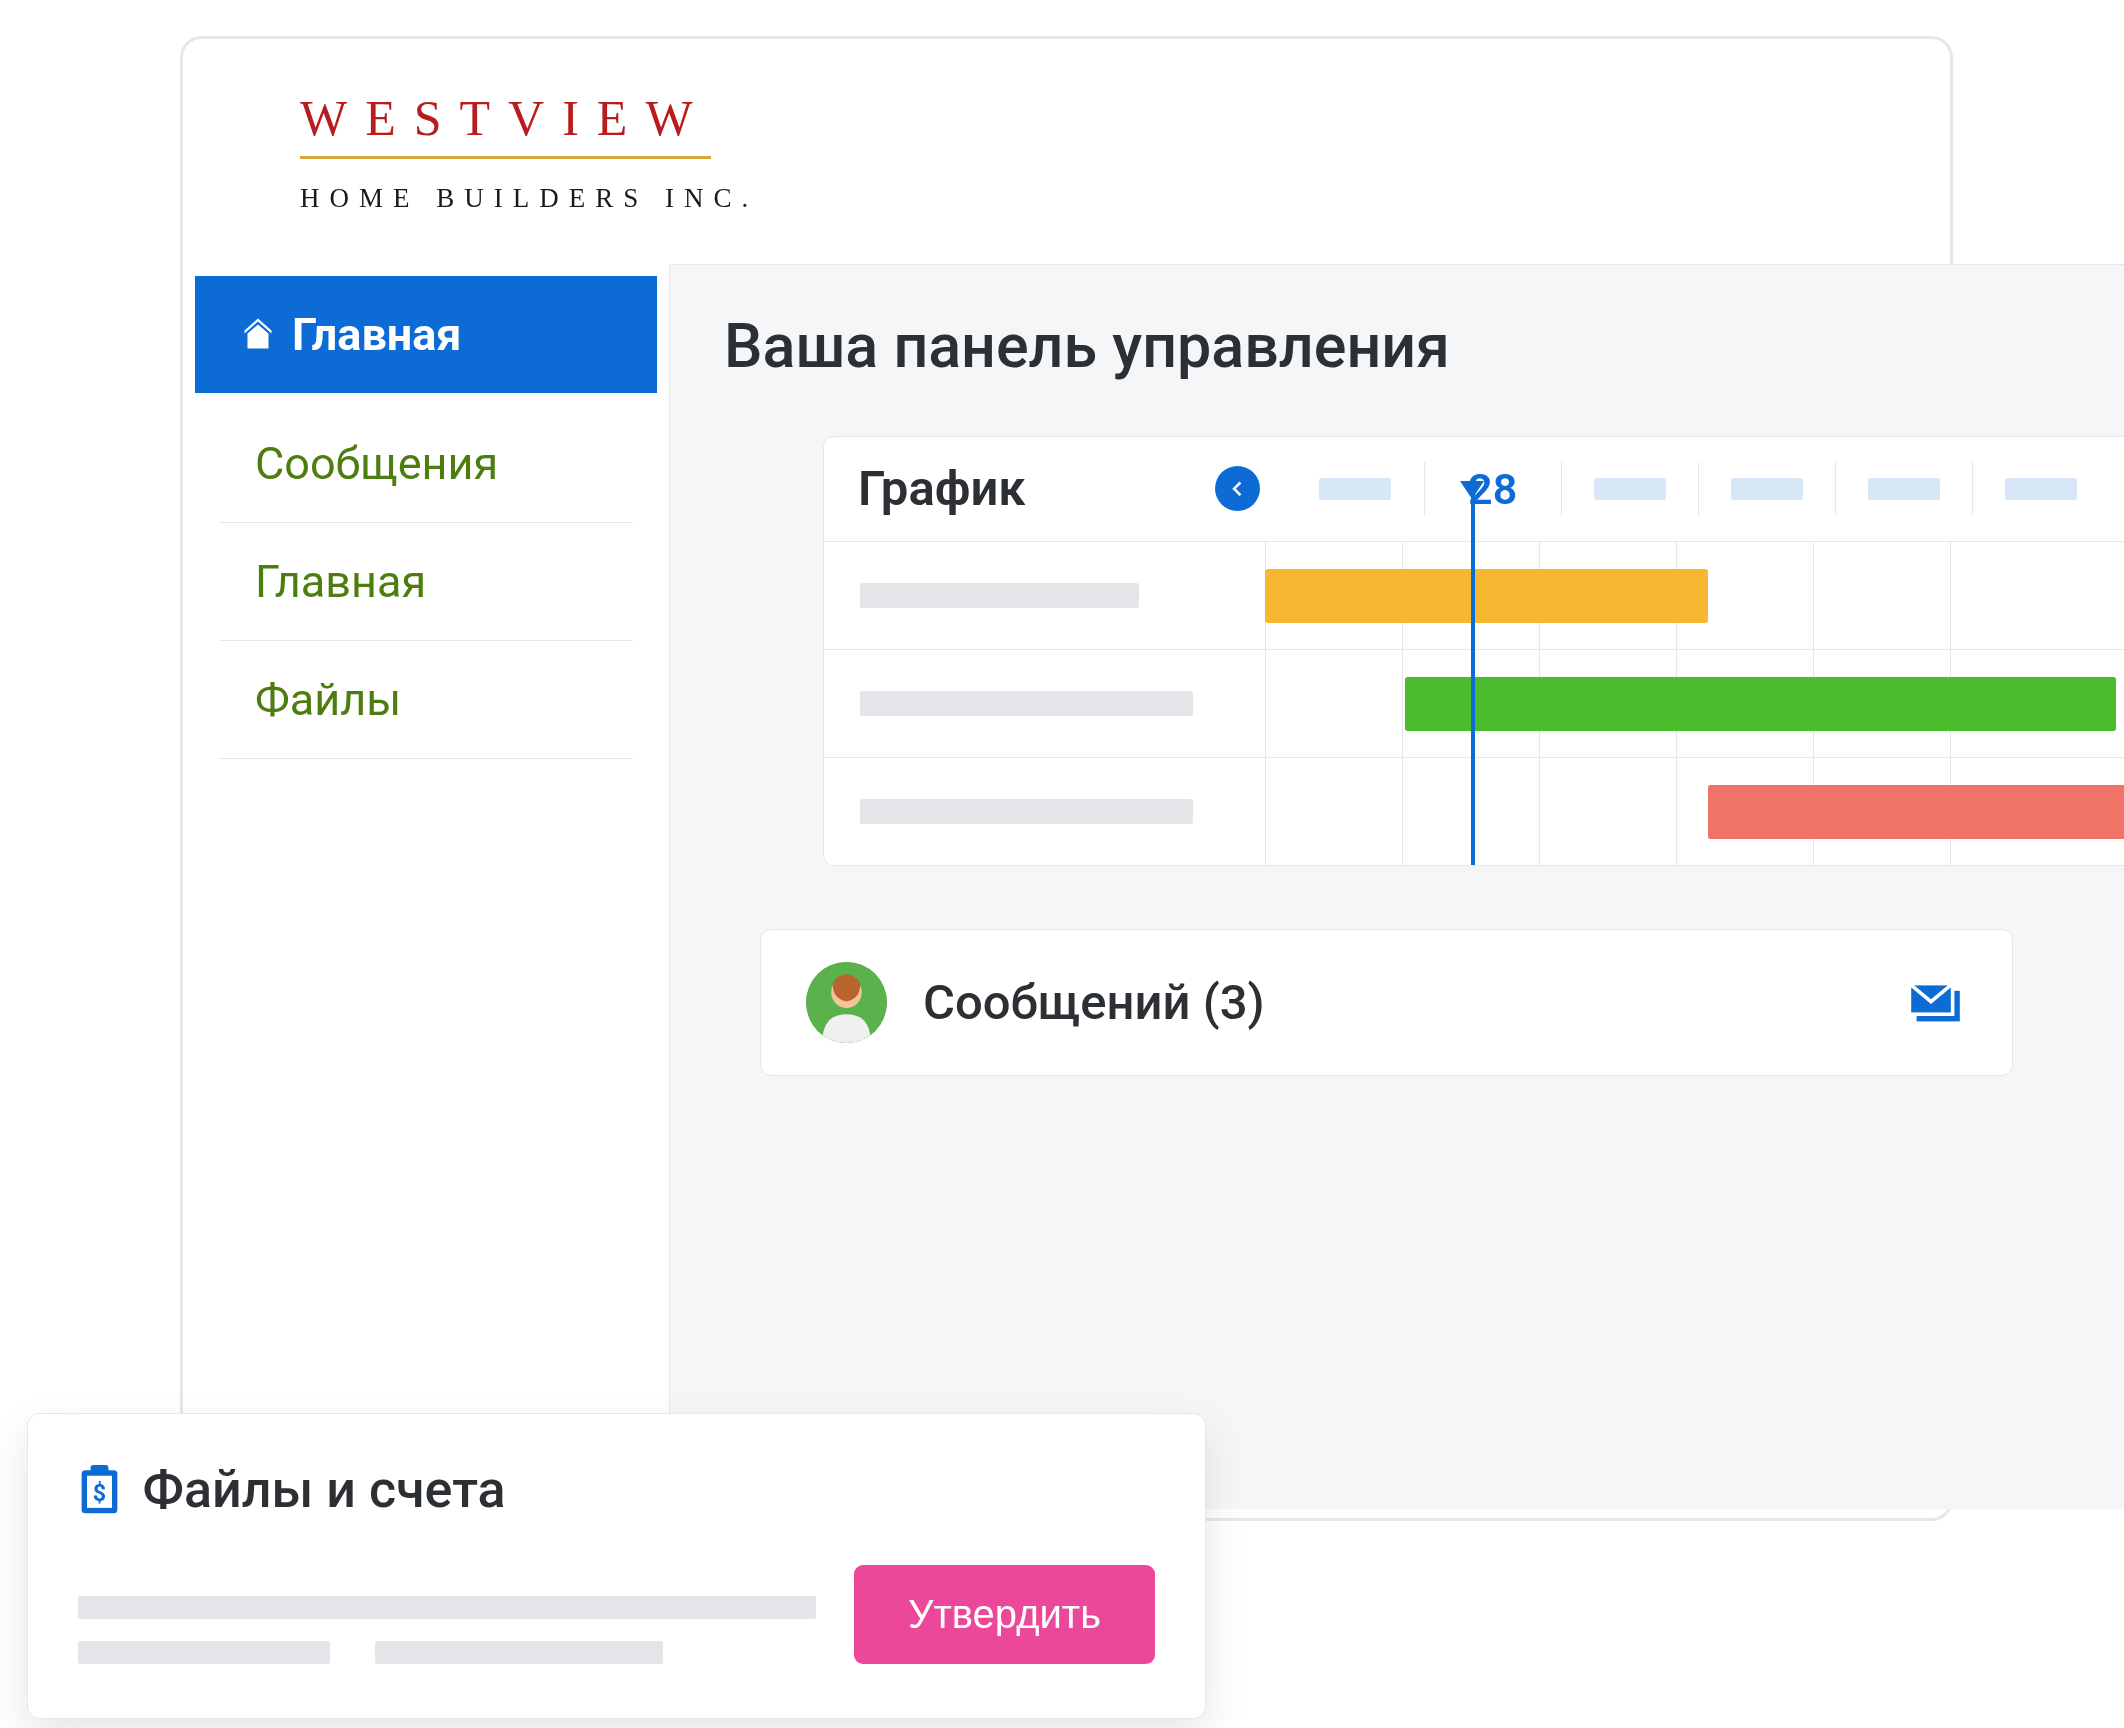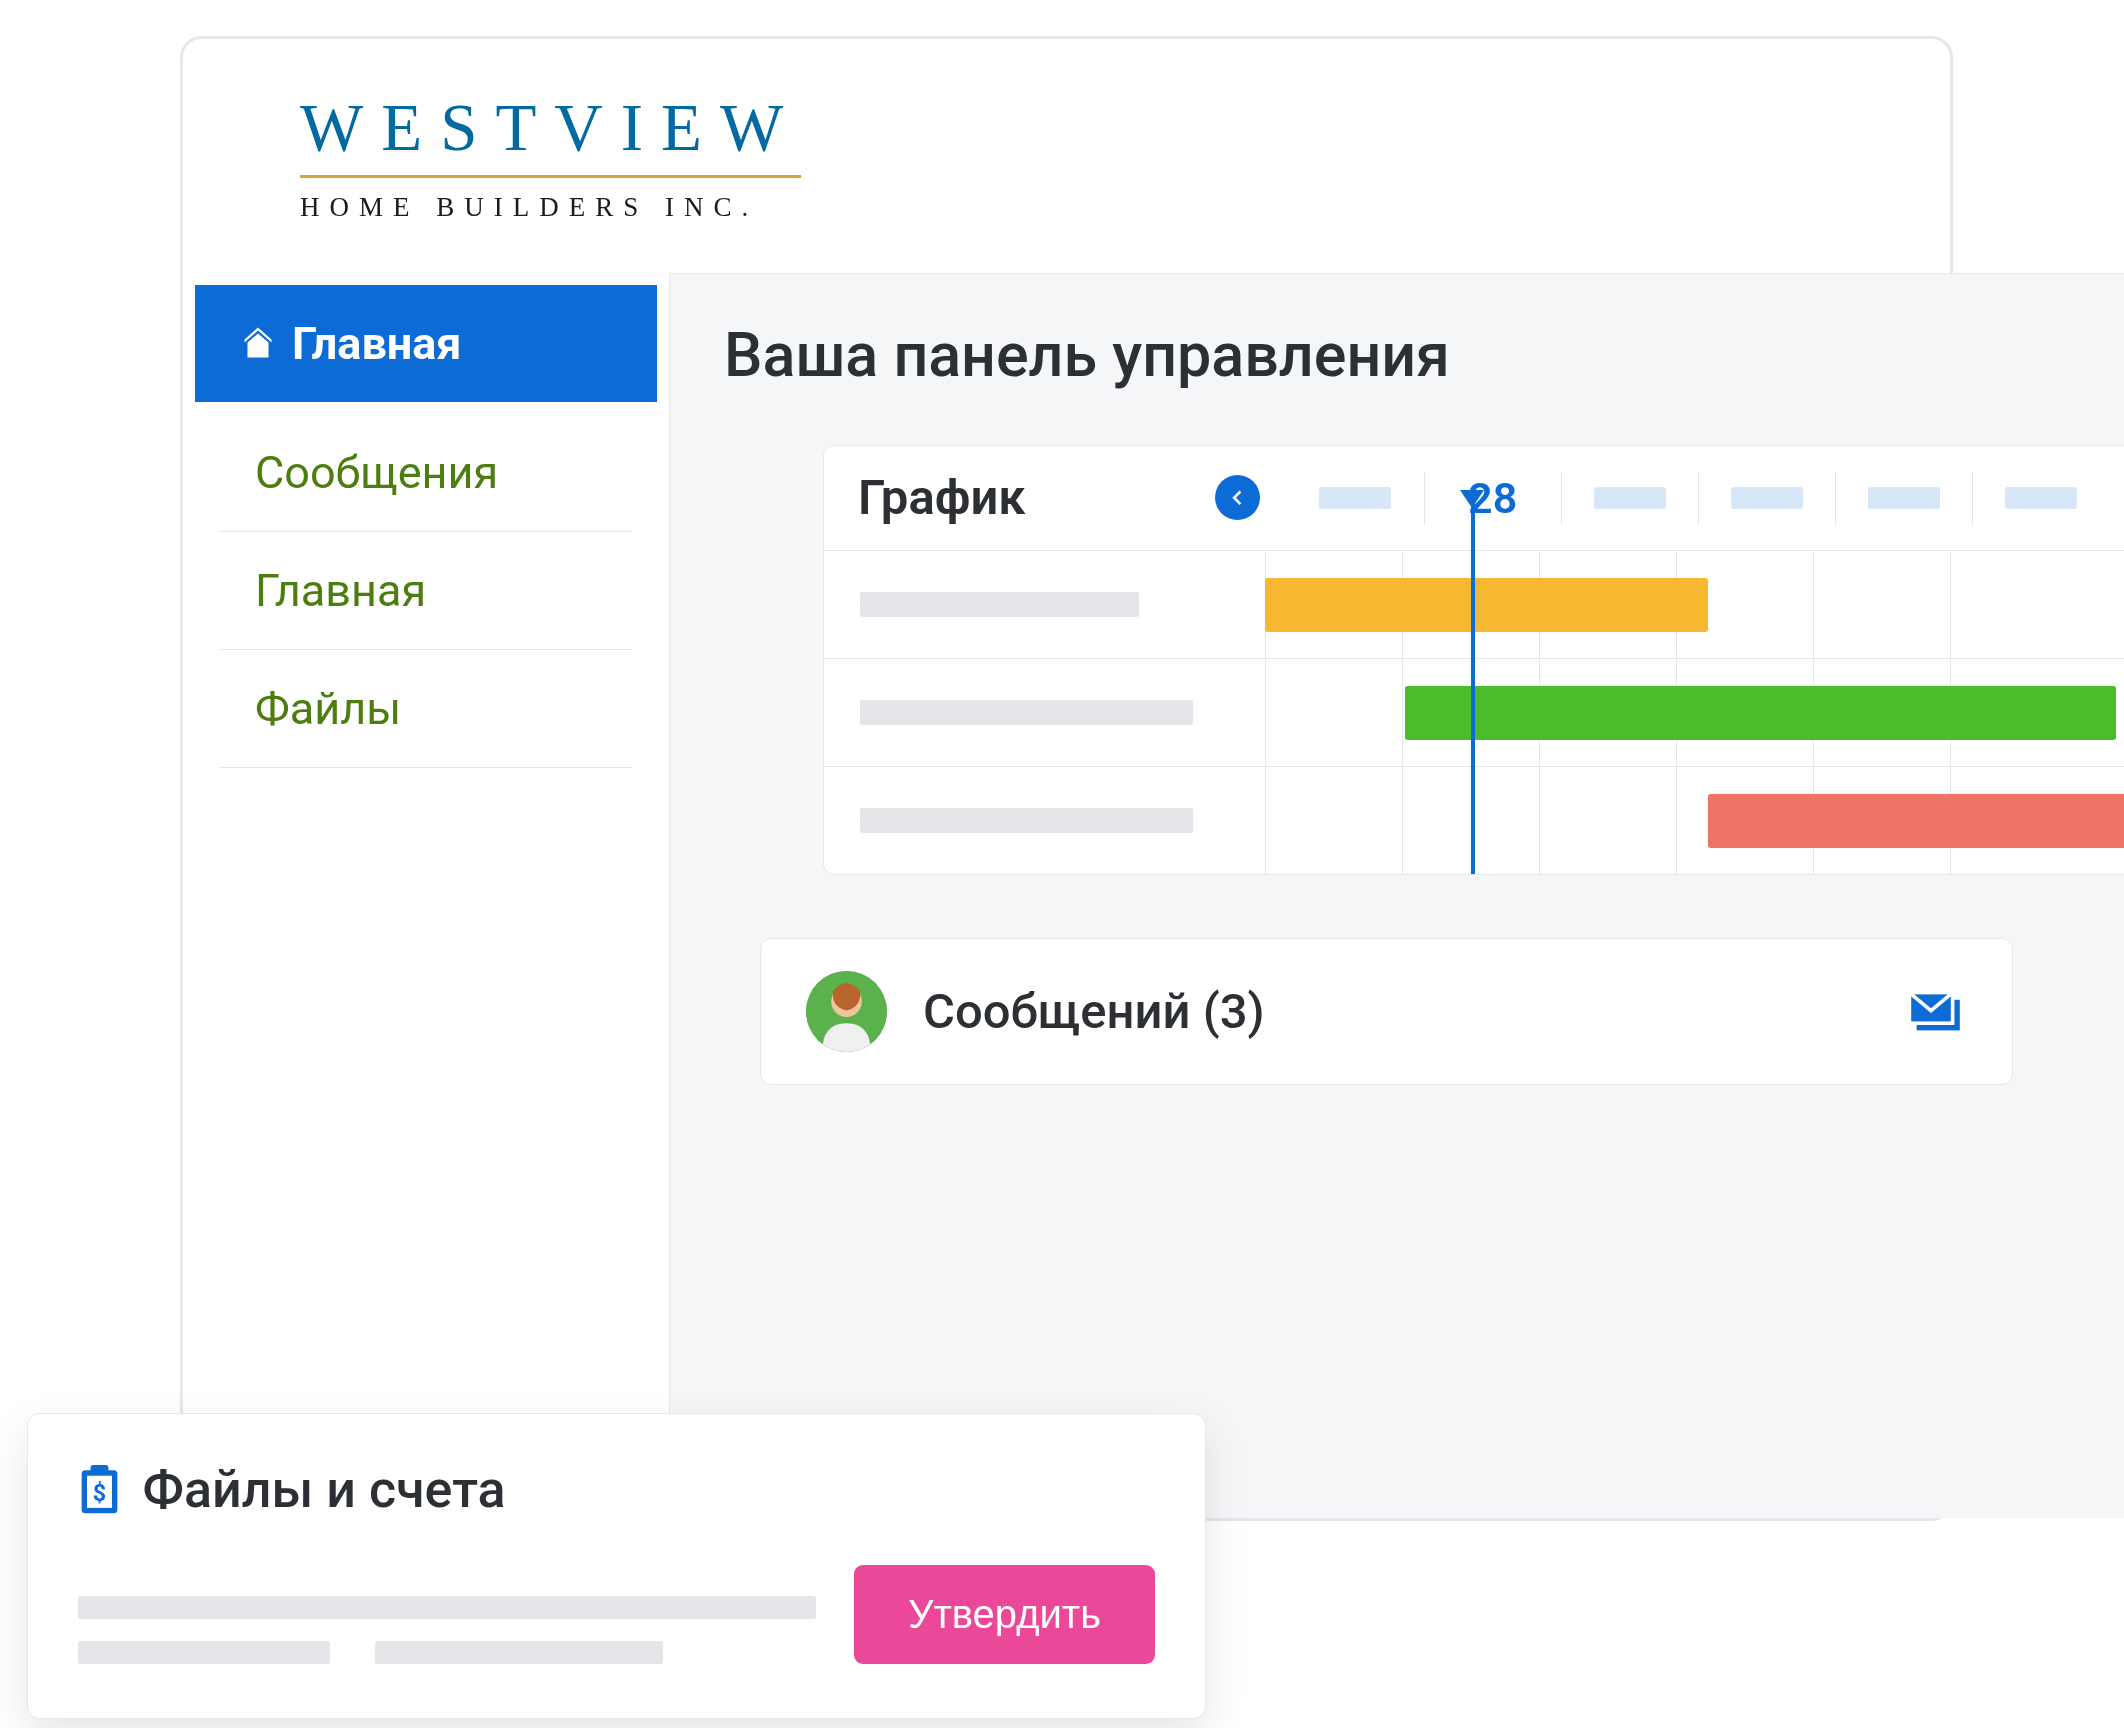--- a/index.html
+++ b/index.html
@@ -22,34 +22,34 @@
     border-radius: 21.6px;
     background: #ffffff;
     overflow: visible;
   }
 
   .logo-block {
     padding: 50px 0 50px 117px;
   }
   .logo-main {
     font-family: "Times New Roman", Georgia, serif;
-    font-size: 67px;
+    font-size: 50px;
     letter-spacing: 18px;
     font-weight: 400;
-    color: #0369a1;
+    color: #b91c1c;
     padding-bottom: 9px;
     border-bottom: 3.6px solid #d6a63a;
     display: inline-block;
   }
   .logo-sub {
     font-family: "Times New Roman", Georgia, serif;
     font-size: 27px;
     letter-spacing: 10px;
     color: #1a1a1a;
-    margin-top: 14px;
+    margin-top: 24px;
   }
 
   .main-area {
     display: flex;
     height: calc(100% - 234px);
   }
 
   .sidebar {
     width: 486px;
     flex-shrink: 0;

